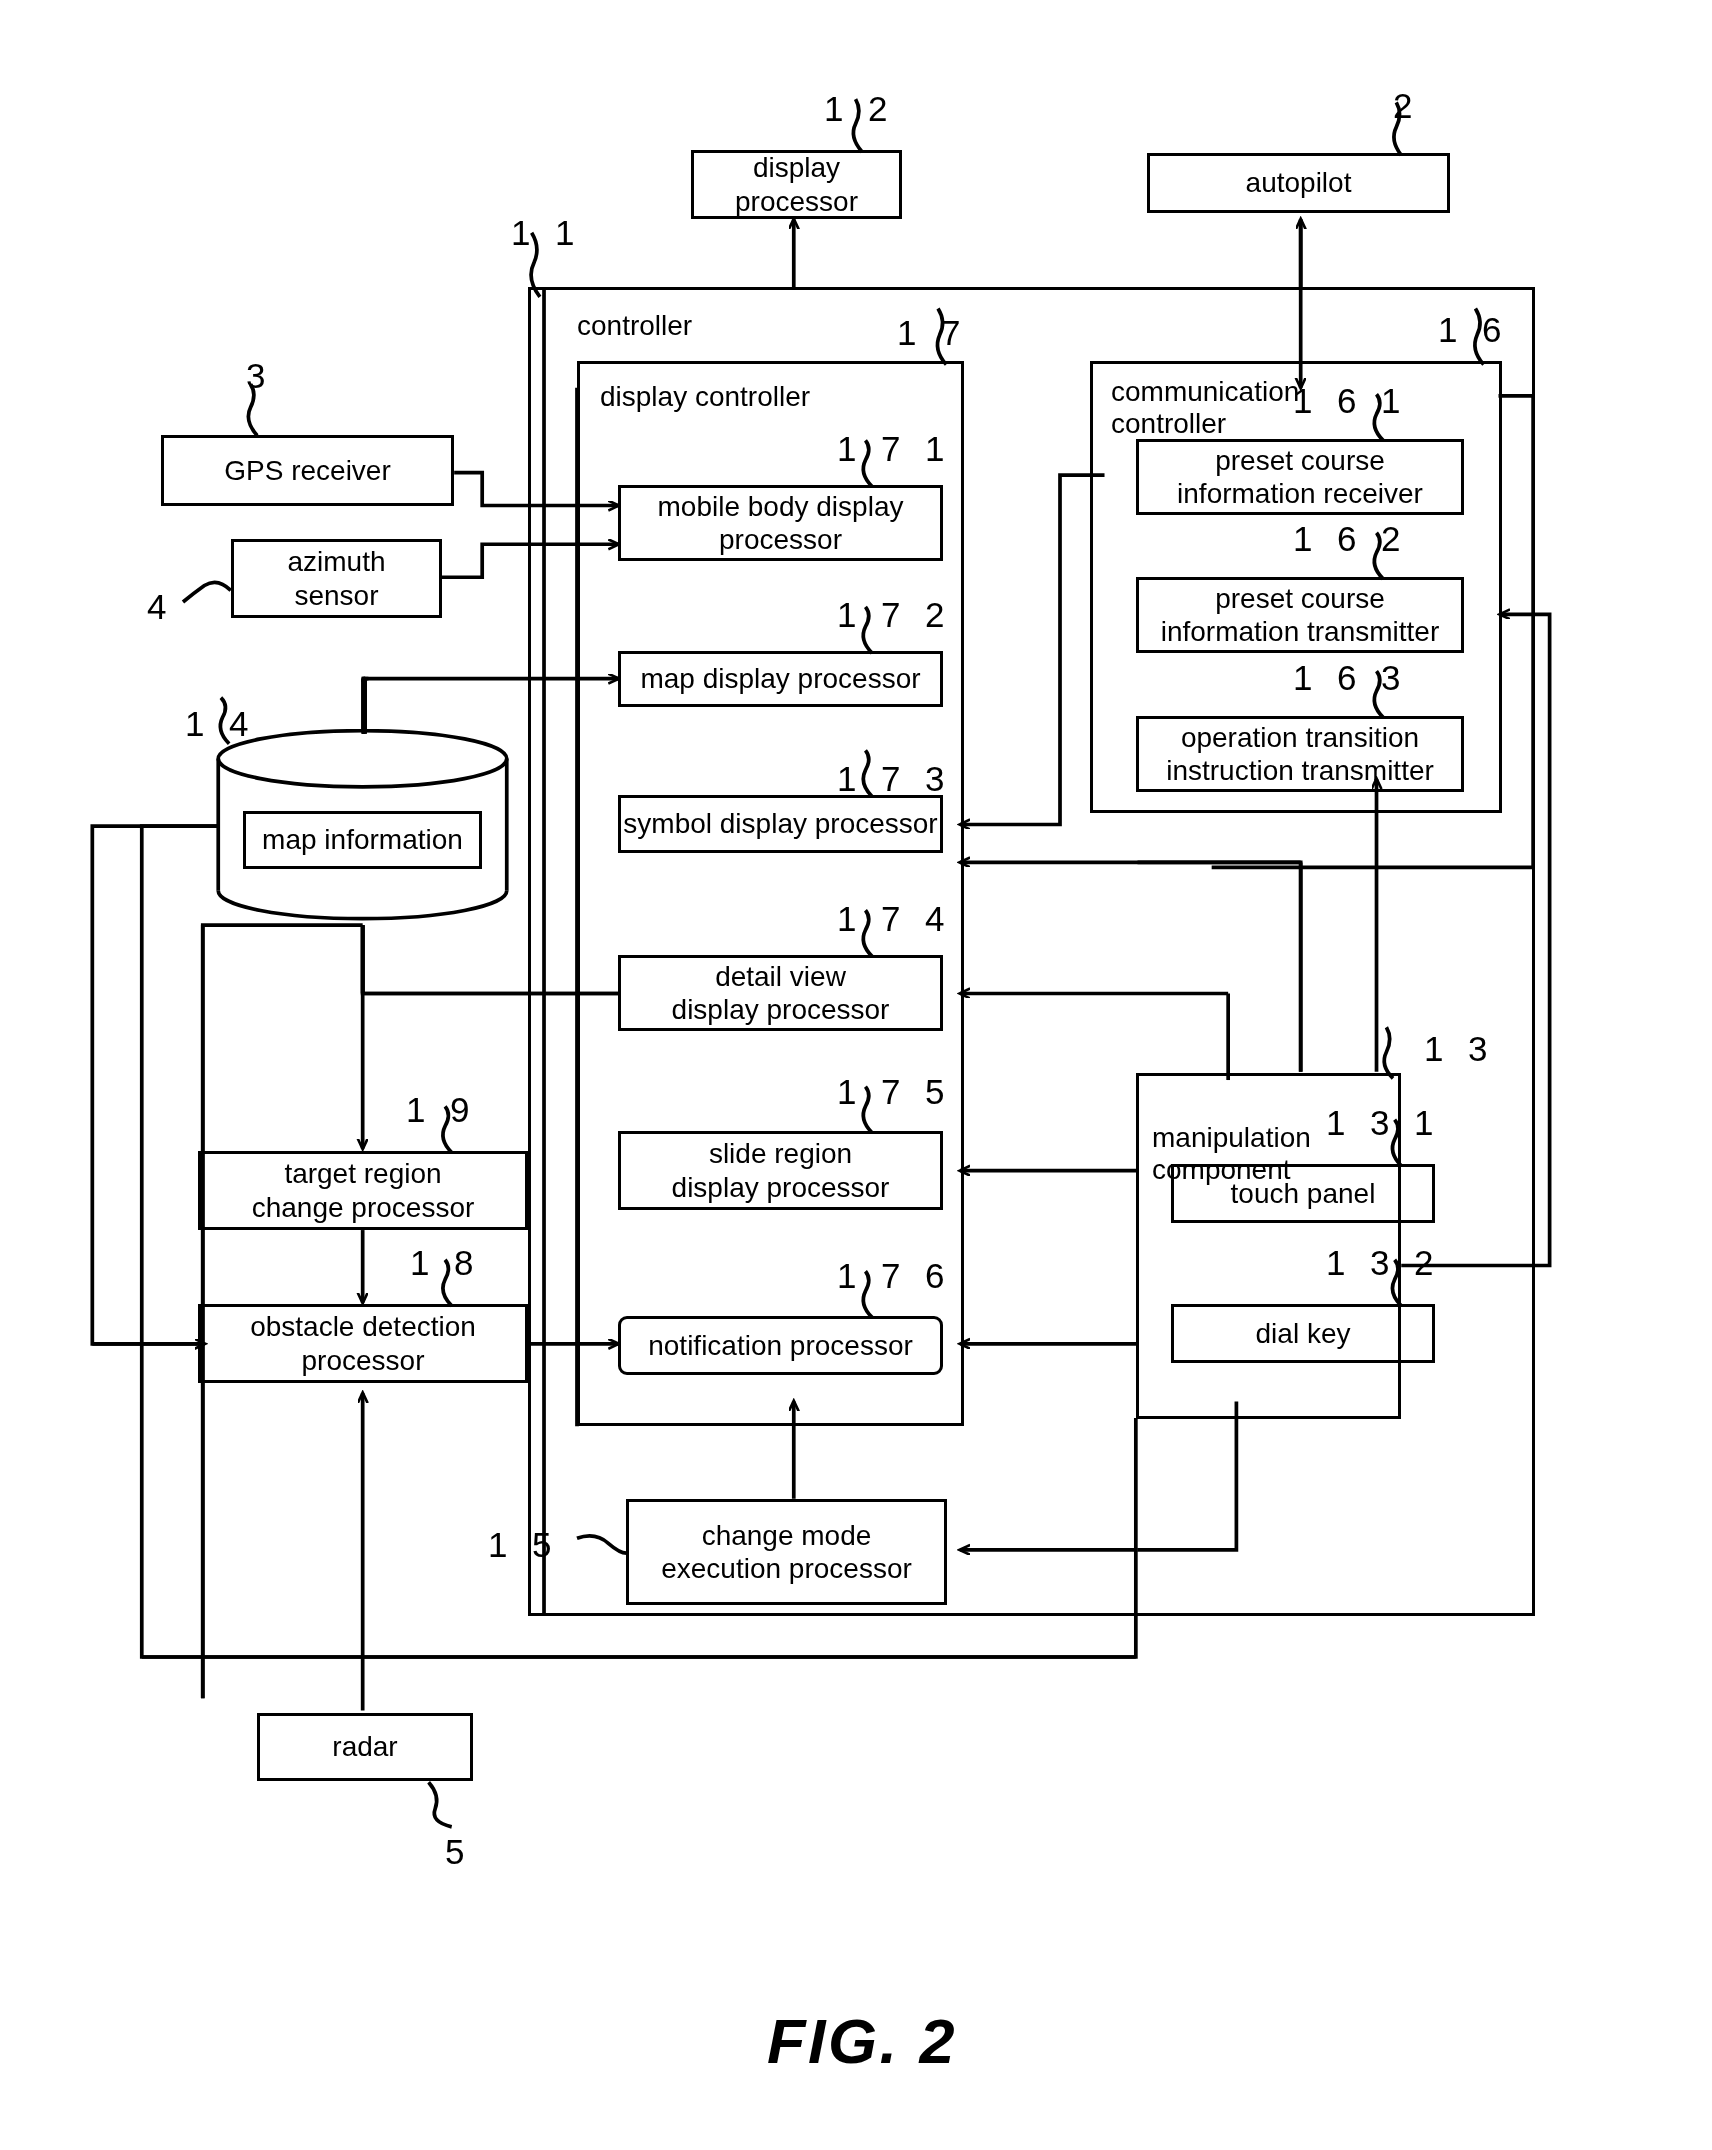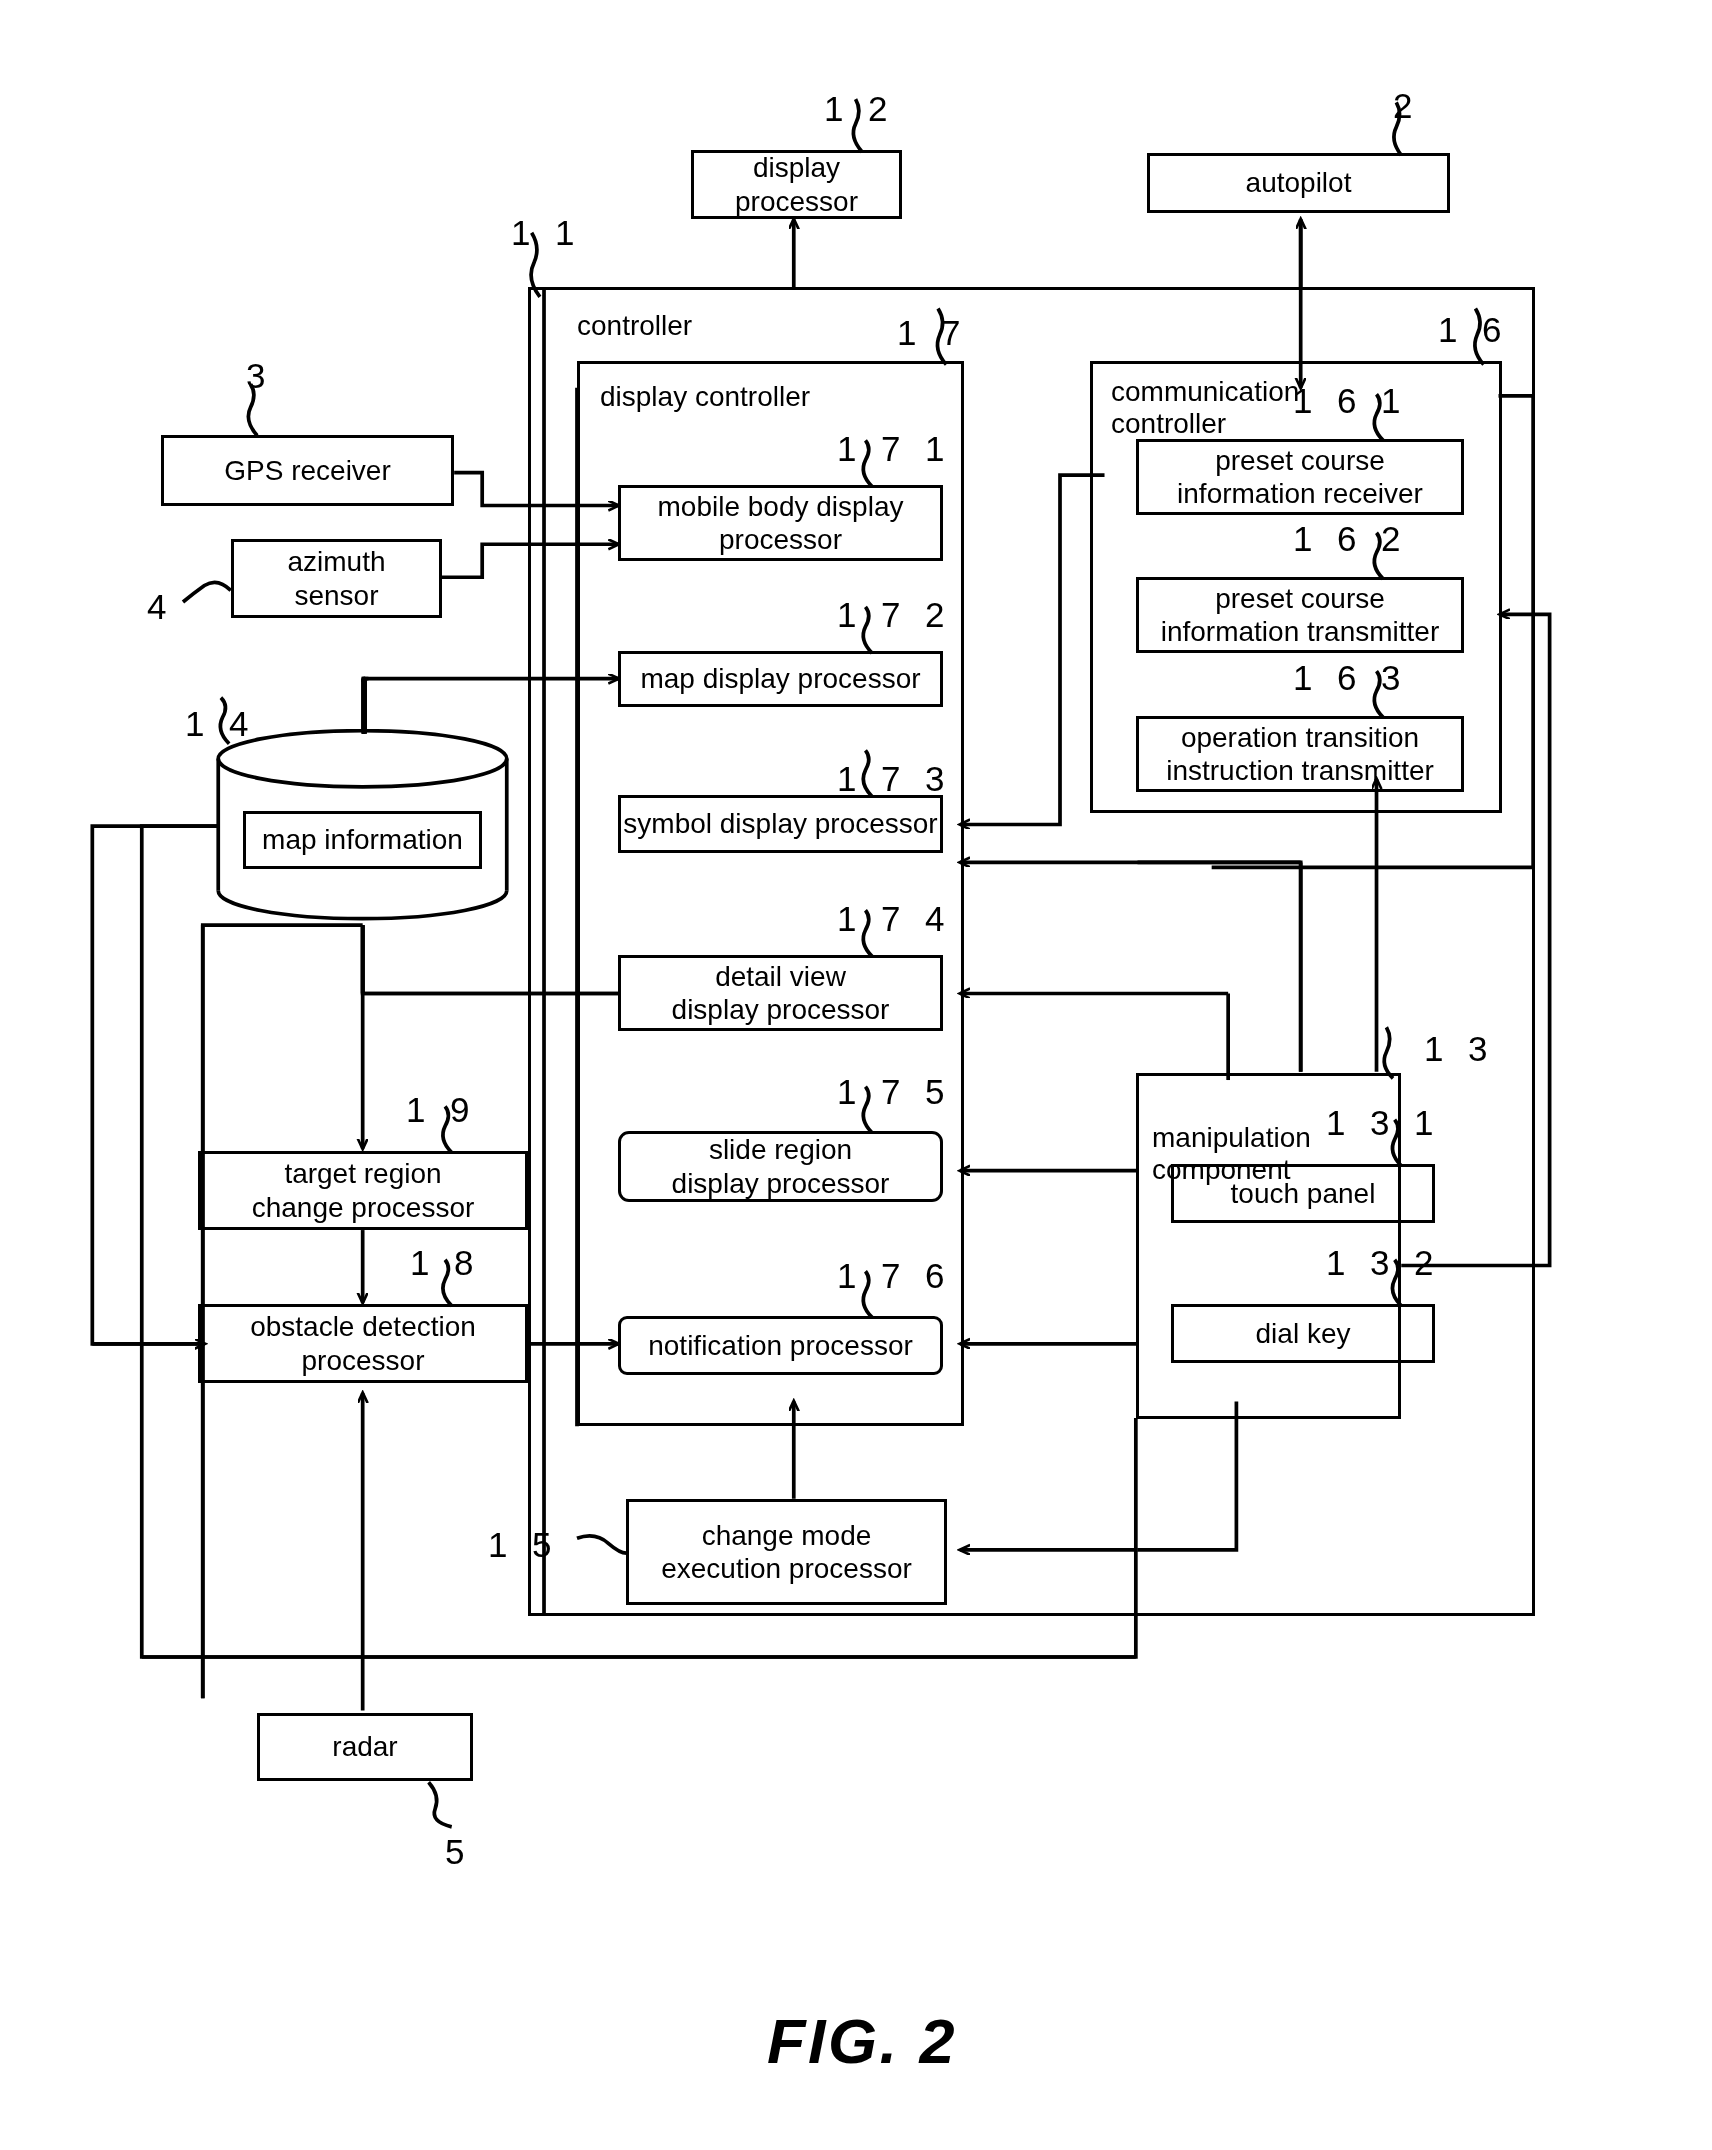--- a/index.html
+++ b/index.html
@@ -286,21 +286,21 @@
     <path d="M1058,966 Q1042,950 1050,934 Q1058,920 1050,910" stroke="#000" stroke-width="4.5" fill="none"></path>
   </svg>
 
   <div class="box" style="left:618px; top:955px; width:325px; height:76px; white-space:pre-line;">detail view
 display processor</div>
   <div class="refnum" style="left:837px; top:899px;">1 7 4</div>
   <svg class="layer" viewBox="0 0 2077 2609">
     <path d="M1058,1160 Q1042,1144 1050,1128 Q1058,1114 1050,1104" stroke="#000" stroke-width="4.5" fill="none"></path>
   </svg>
 
-  <div class="box" style="left:618px; top:1131px; width:325px; height:71px; white-space:pre-line;border-radius:11px;">slide region
+  <div class="box" style="left:618px; top:1131px; width:325px; height:79px; white-space:pre-line;">slide region
 display processor</div>
   <div class="refnum" style="left:837px; top:1072px;">1 7 5</div>
   <svg class="layer" viewBox="0 0 2077 2609">
     <path d="M1058,1374 Q1042,1358 1050,1342 Q1058,1328 1050,1318" stroke="#000" stroke-width="4.5" fill="none"></path>
   </svg>
 
   <div class="box" style="left:618px; top:1316px; width:325px; height:59px;border-radius:9px;">notification processor</div>
   <div class="refnum" style="left:837px; top:1256px;">1 7 6</div>
   <svg class="layer" viewBox="0 0 2077 2609">
     <path d="M1058,1598 Q1042,1582 1050,1566 Q1058,1552 1050,1542" stroke="#000" stroke-width="4.5" fill="none"></path>

